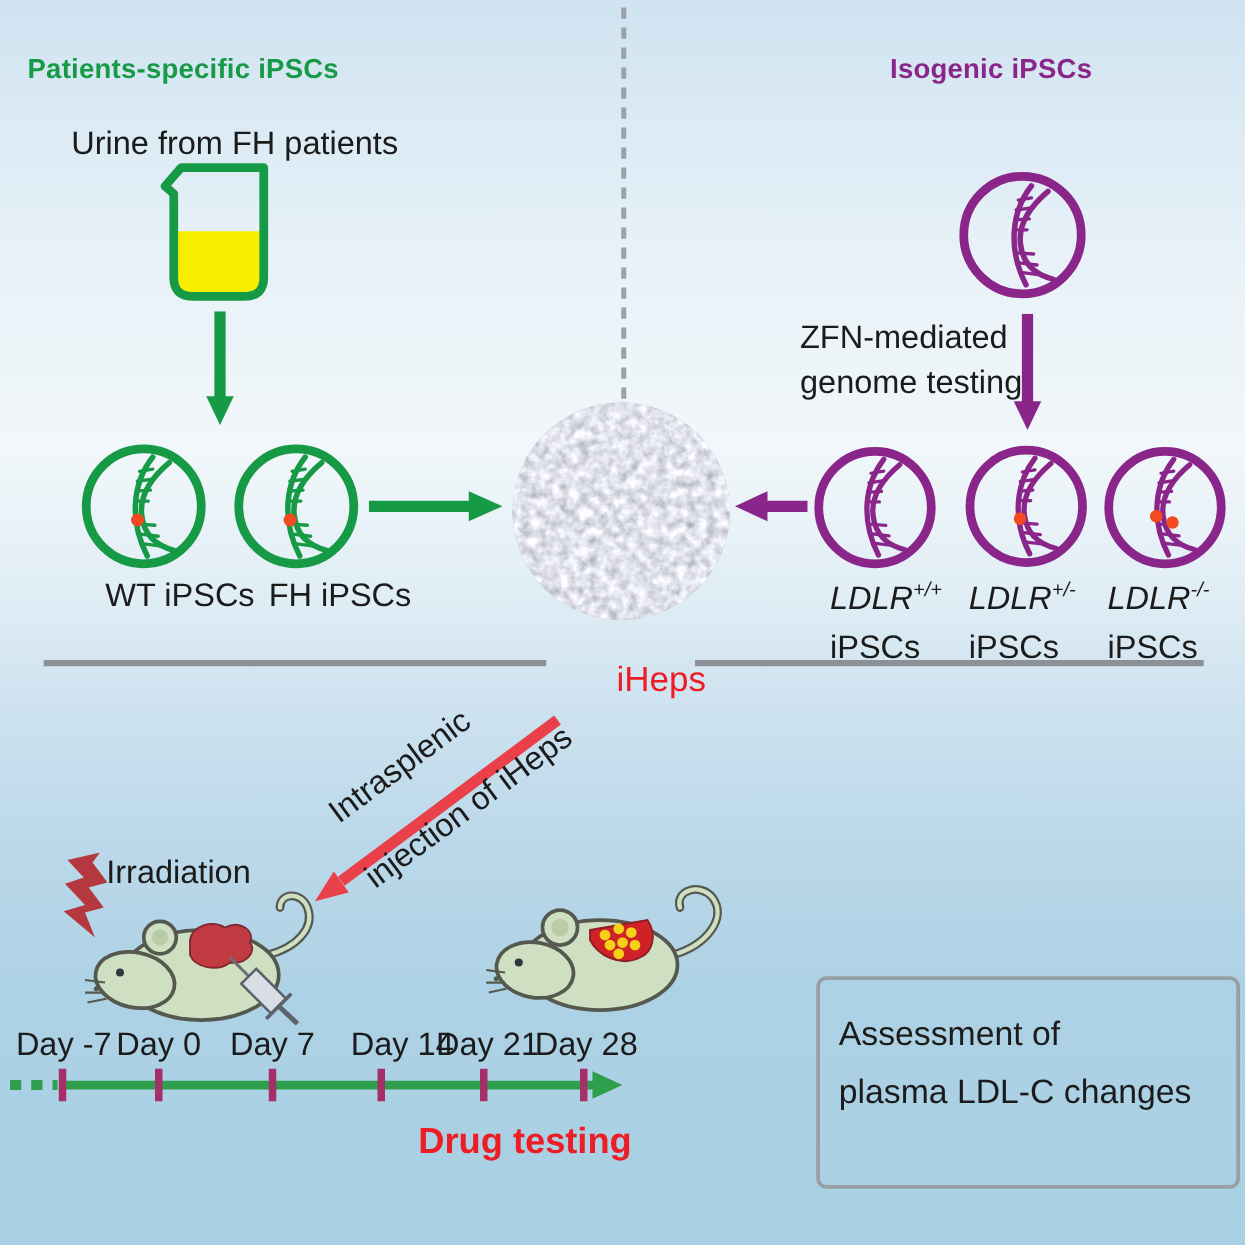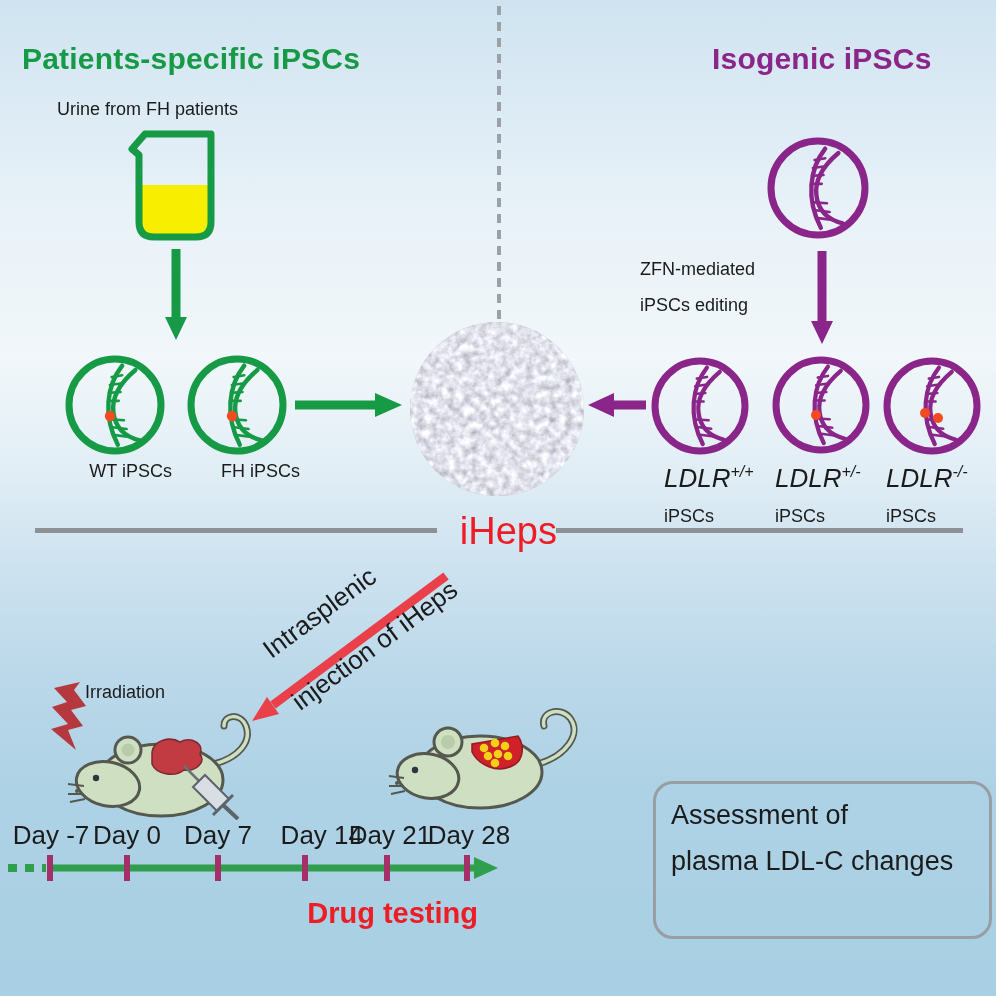--- a/index.html
+++ b/index.html
@@ -5,34 +5,34 @@
   html,body{margin:0;padding:0;}
   #canvas{
     position:relative;width:996px;height:996px;overflow:hidden;
     font-family:"Liberation Sans",sans-serif;color:#1b1b1b;
     background:linear-gradient(180deg,
       #cfe3f0 0%, #d9e9f4 8%, #e9f2f8 22%, #f1f7fa 36%,
       #e3eff6 46%, #cfe3f0 56%, #bcd9ea 67%, #aed2e5 79%, #a8cfe3 100%);
   }
   .abs{position:absolute;}
   .nowrap{white-space:nowrap;}
-  .h-title{font-size:30px;font-weight:bold;letter-spacing:0.2px;}
+  .h-title{font-size:22px;font-weight:bold;letter-spacing:0.2px;}
   .green{color:#179a46;}
   .purple{color:#8a2589;}
   .redtxt{color:#ee1c25;}
-  .body26{font-size:18px;}
-  .lbl-center{text-align:right;}
+  .body26{font-size:26px;}
+  .lbl-center{text-align:center;margin-left:32px;}
   .boldred{font-size:29px;font-weight:bold;color:#ee1c25;}
   .gray-line{height:5px;background:#8d9196;}
   .gene{font-style:italic;font-size:26px;}
   .sup{font-size:16px;position:relative;top:-10px;font-style:italic;}
   .rot{transform:rotate(-36.5deg);transform-origin:0 0;font-size:26px;}
   .assess-box{
-    width:318px;height:144px;border:3px solid #989ea4;border-radius:20px;
-    padding:8px 0 0 15px;font-size:27px;line-height:46px;
+    width:318px;height:144px;border:3px solid #989ea4;border-radius:8px;
+    padding:20px 0 0 15px;font-size:27px;line-height:46px;
   }
   .day-lbl{font-size:26px;width:110px;text-align:center;}
 </style>
 </head>
 <body>
 
 <div id="canvas">
 
   <svg width="0" height="0" style="position:absolute">
     <defs>
@@ -99,39 +99,39 @@
   </svg>
 
   <svg class="abs" style="left:409px;top:321px;" width="176" height="176">
     <g clip-path="url(#cclip)">
       <rect width="176" height="176" fill="#b6bec9"></rect>
       <rect width="176" height="176" filter="url(#tex)"></rect>
     </g>
   </svg>
   <div class="abs gray-line" style="left:35px;top:528px;width:402px;"></div>
   <div class="abs gray-line" style="left:556px;top:528px;width:407px;"></div>
-  <div class="abs redtxt lbl-center nowrap" style="left:437px;top:510px;width:120px;font-size:38px;">iHeps</div>
+  <div class="abs redtxt lbl-center nowrap" style="left:437px;top:528px;width:120px;font-size:28px;">iHeps</div>
 
   <div class="abs h-title purple nowrap" style="left:712px;top:42px;">Isogenic iPSCs</div>
 
   <svg class="abs" style="left:765px;top:135px;" width="106" height="106">
     <circle cx="53" cy="53" r="47" fill="none" stroke="#8a2589" stroke-width="7"></circle>
     <g transform="translate(25,11) scale(0.88)" stroke="#8a2589">
         <use href="#dna"></use>
       </g>
   </svg>
 
   <svg class="abs" style="left:810px;top:251px;" width="24" height="94">
     <line x1="12" y1="0" x2="12" y2="72" stroke="#8a2589" stroke-width="9"></line>
     <polygon points="1,70 23,70 12,93" fill="#8a2589"></polygon>
   </svg>
 
   <div class="abs body26" style="left:640px;top:251px;line-height:36px;">
     <div>ZFN-mediated</div>
-    <div>iPSCs editing</div>
+    <div>genome testing</div>
   </div>
 
   <svg class="abs" style="left:588px;top:391px;" width="60" height="28">
     <line x1="58" y1="14" x2="24" y2="14" stroke="#8a2589" stroke-width="9"></line>
     <polygon points="26,2 26,26 0,14" fill="#8a2589"></polygon>
   </svg>
 
   <svg class="abs" style="left:649px;top:355px;" width="102" height="102">
     <circle cx="51" cy="51" r="45" fill="none" stroke="#8a2589" stroke-width="7"></circle>
     <g transform="translate(24,10) scale(0.85)" stroke="#8a2589">

